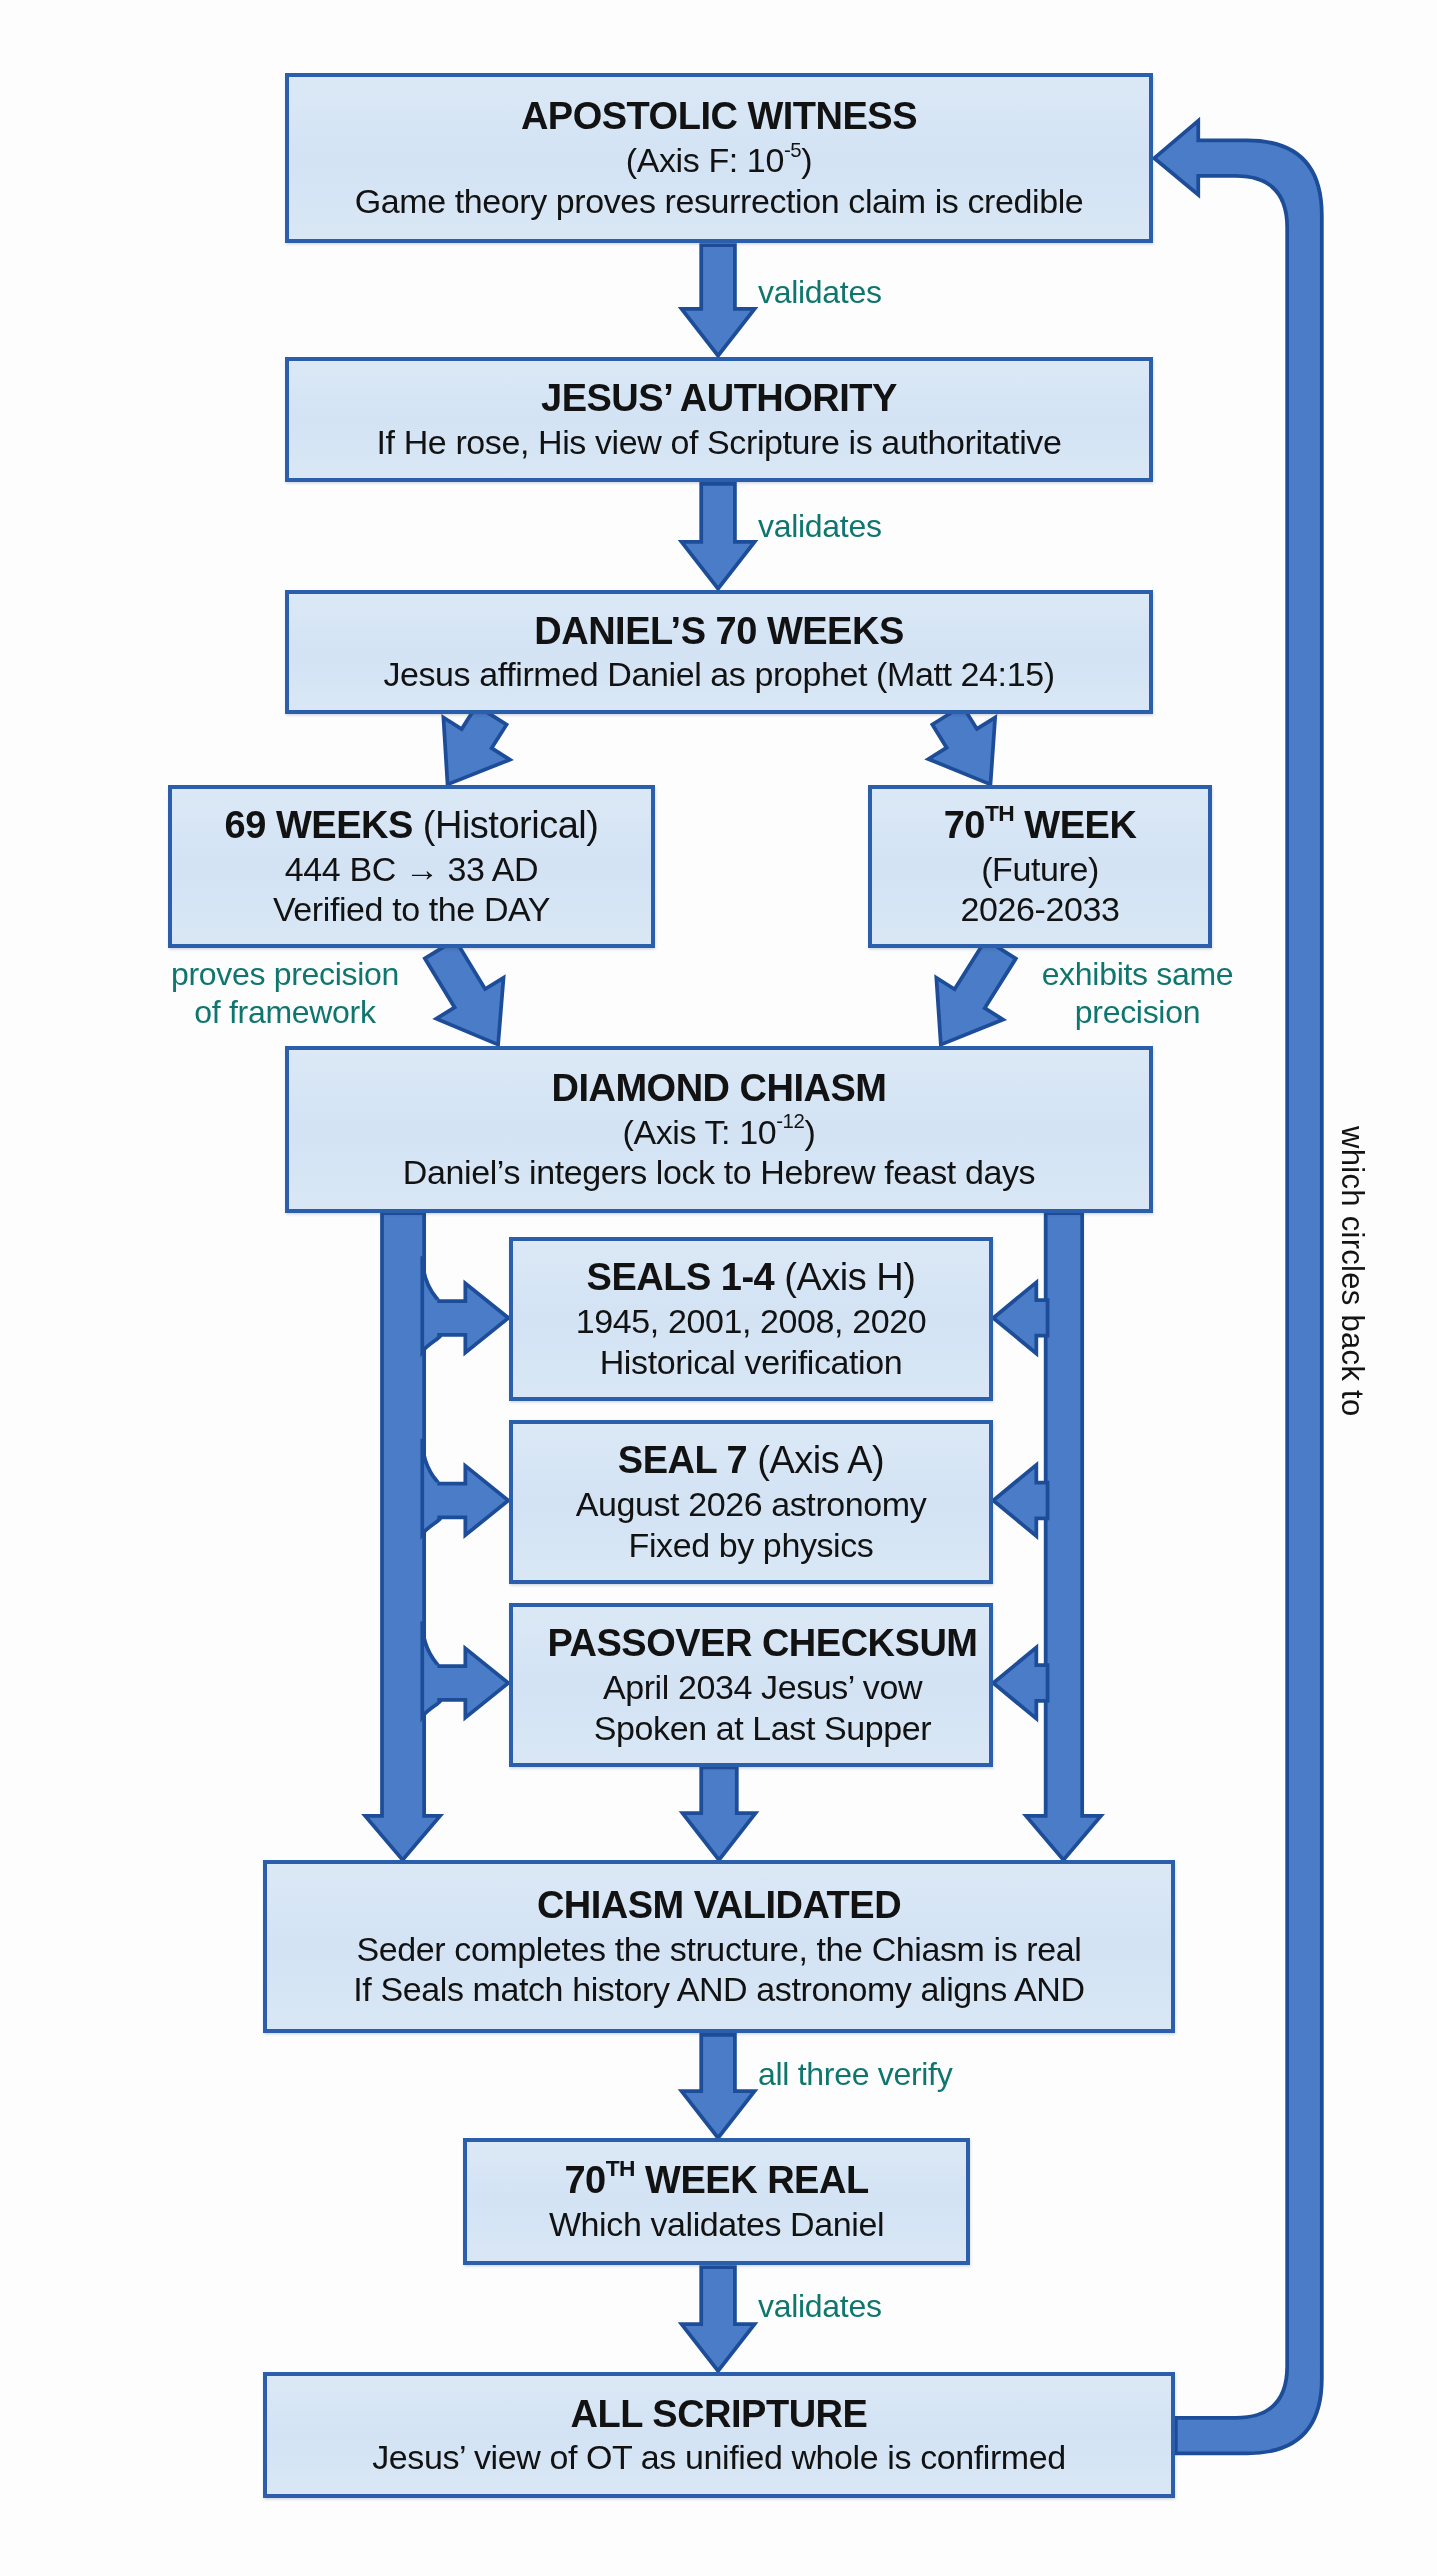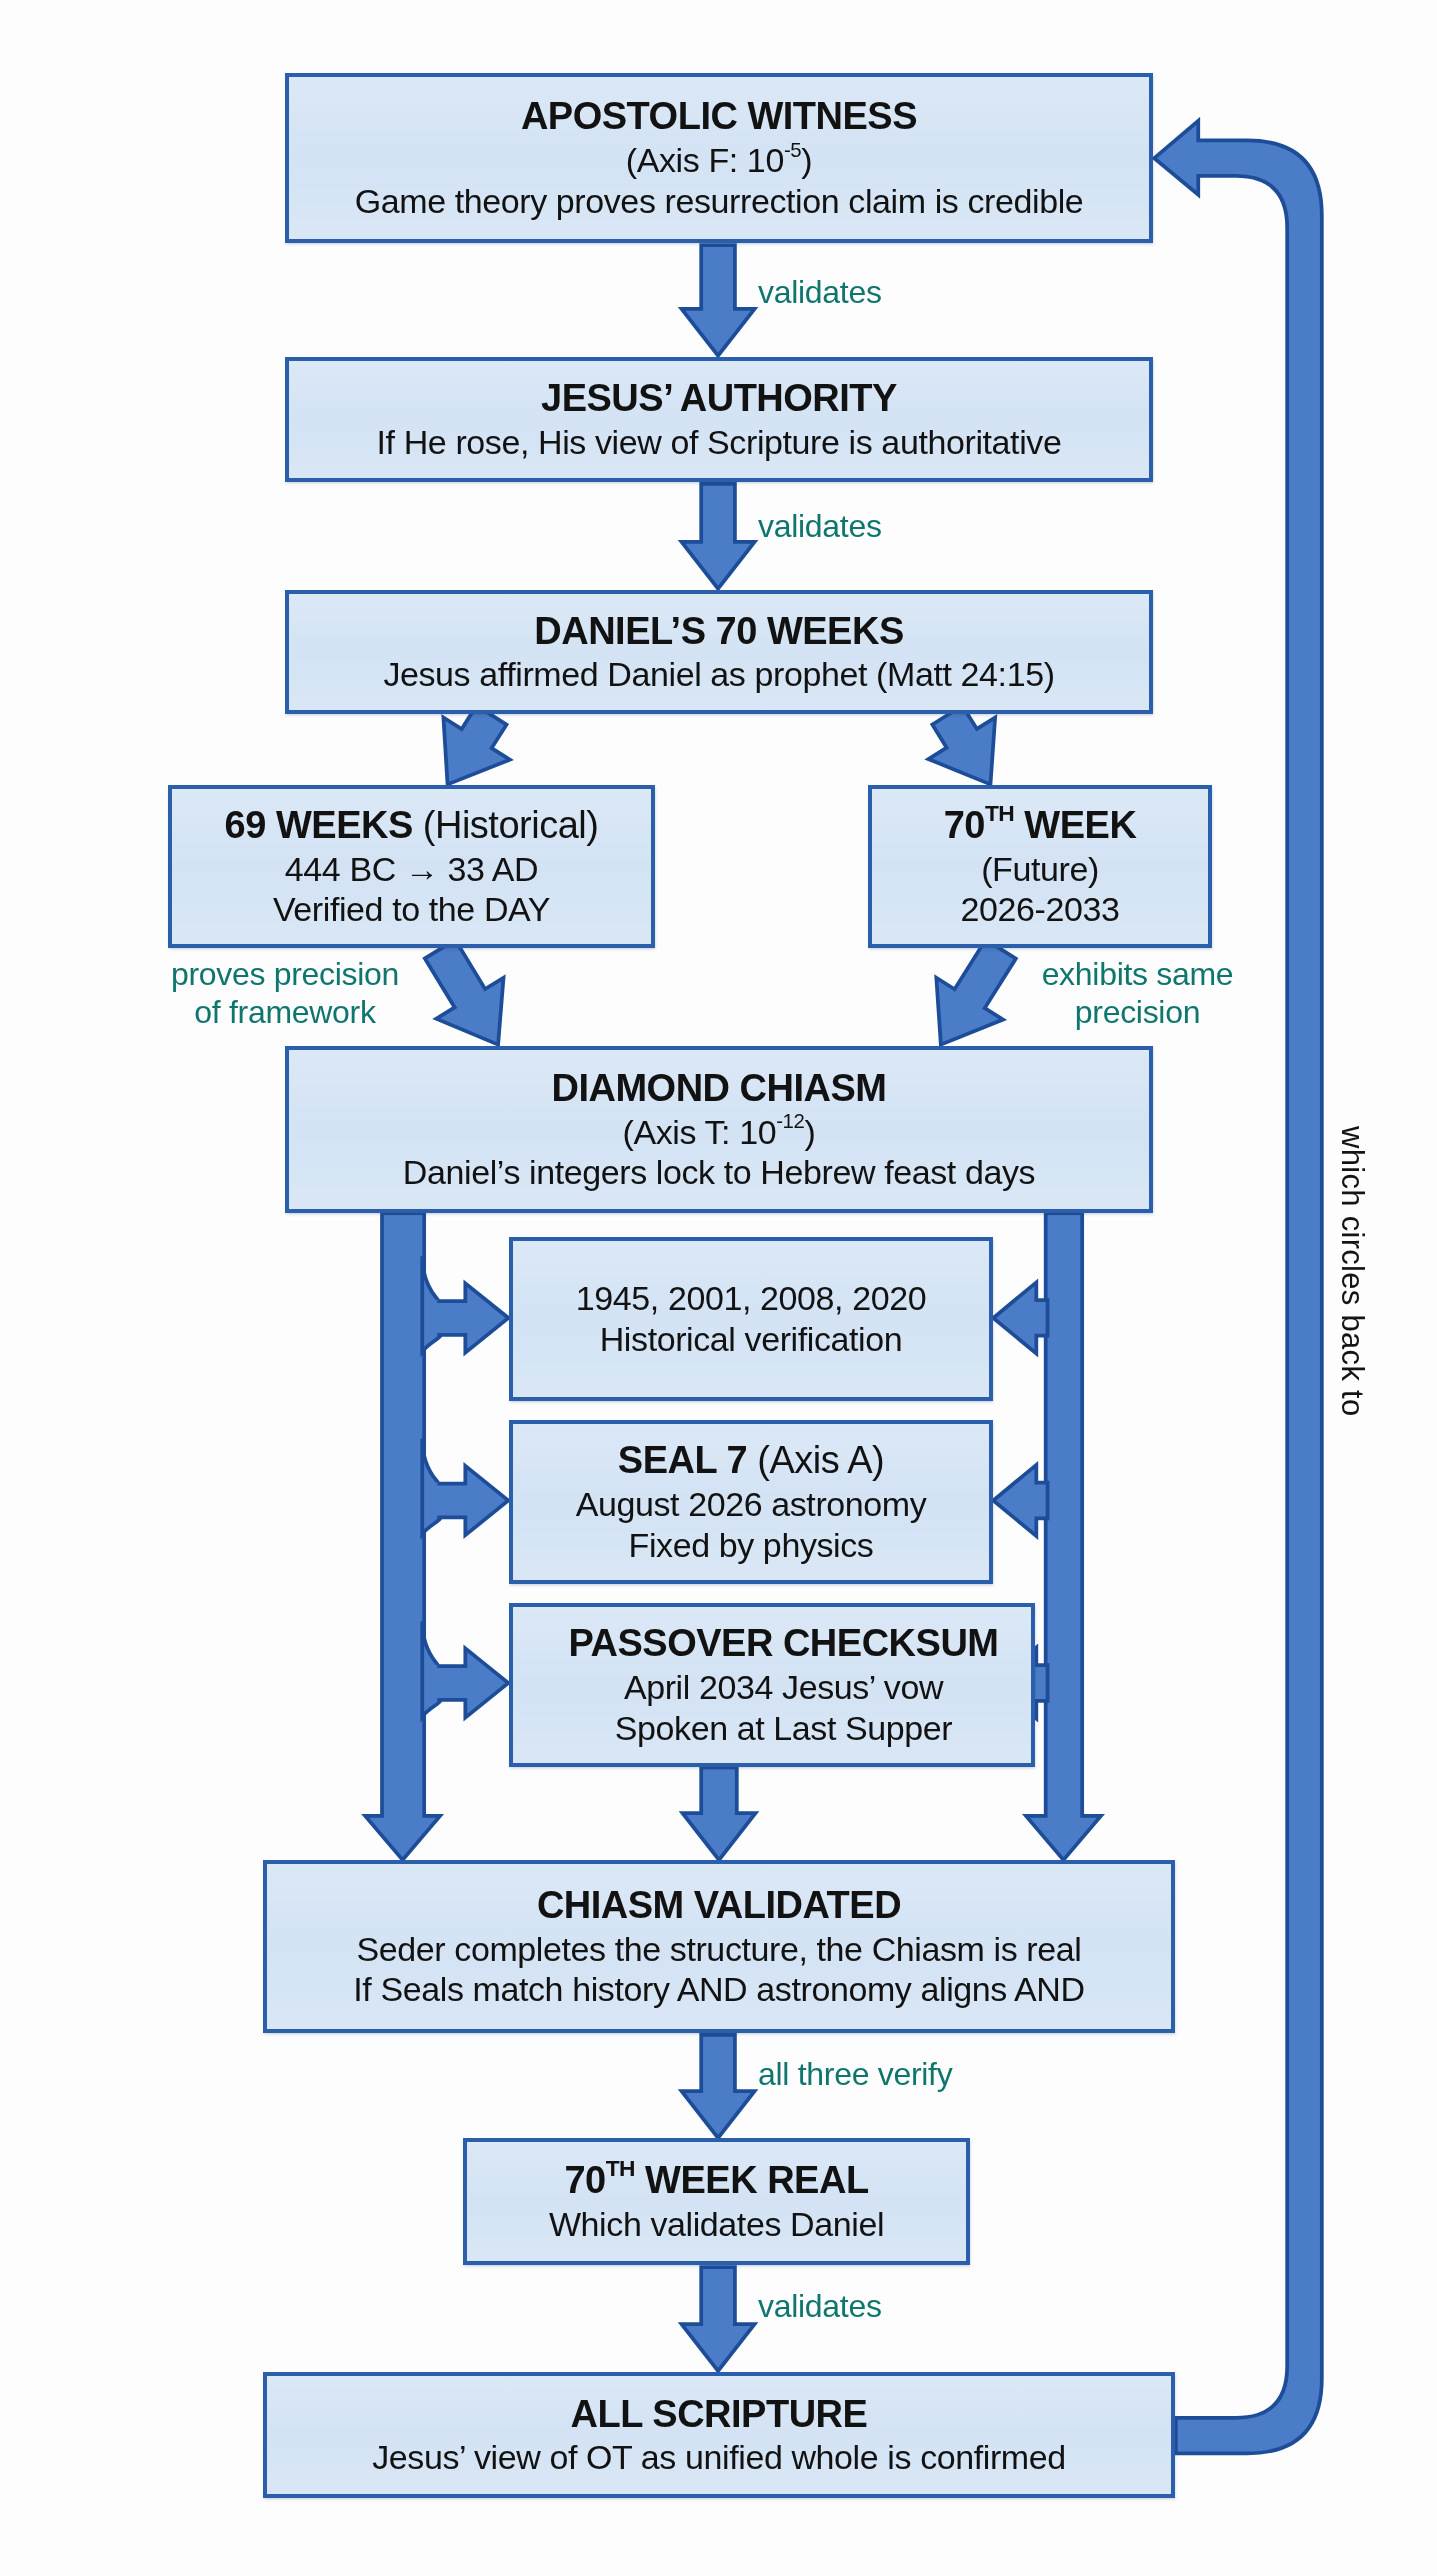--- a/index.html
+++ b/index.html
@@ -82,31 +82,32 @@
   <div class="line">2026-2033</div>
 </div>
 
 <div class="box" style="left:285px; top:1046px; width:868px; height:167px;">
   <div class="title">DIAMOND CHIASM</div>
   <div class="line"><span>(Axis T: 10</span><sup>-12</sup><span>)</span></div>
   <div class="line">Daniel’s integers lock to Hebrew feast days</div>
 </div>
 
 <div class="box" style="left:509px; top:1237px; width:484px; height:164px;">
+  <div class="title"><span>SEALS 1-4</span> <span class="paren">(Axis H)</span></div>
   <div class="line">1945, 2001, 2008, 2020</div>
   <div class="line">Historical verification</div>
 </div>
 
 <div class="box" style="left:509px; top:1420px; width:484px; height:164px;">
   <div class="title"><span>SEAL 7</span> <span class="paren">(Axis A)</span></div>
   <div class="line">August 2026 astronomy</div>
   <div class="line">Fixed by physics</div>
 </div>
 
-<div class="box" style="left:509px; top:1603px; width:526px; height:164px;padding-left:23px;">
+<div class="box" style="left:509px; top:1603px; width:484px; height:164px;padding-left:23px;">
   <div class="title">PASSOVER CHECKSUM</div>
   <div class="line">April 2034 Jesus’ vow</div>
   <div class="line">Spoken at Last Supper</div>
 </div>
 
 <div class="box" style="left:263px; top:1860px; width:912px; height:173px;">
   <div class="title">CHIASM VALIDATED</div>
   <div class="line">Seder completes the structure, the Chiasm is real</div>
   <div class="line">If Seals match history AND astronomy aligns AND</div>
 </div>

